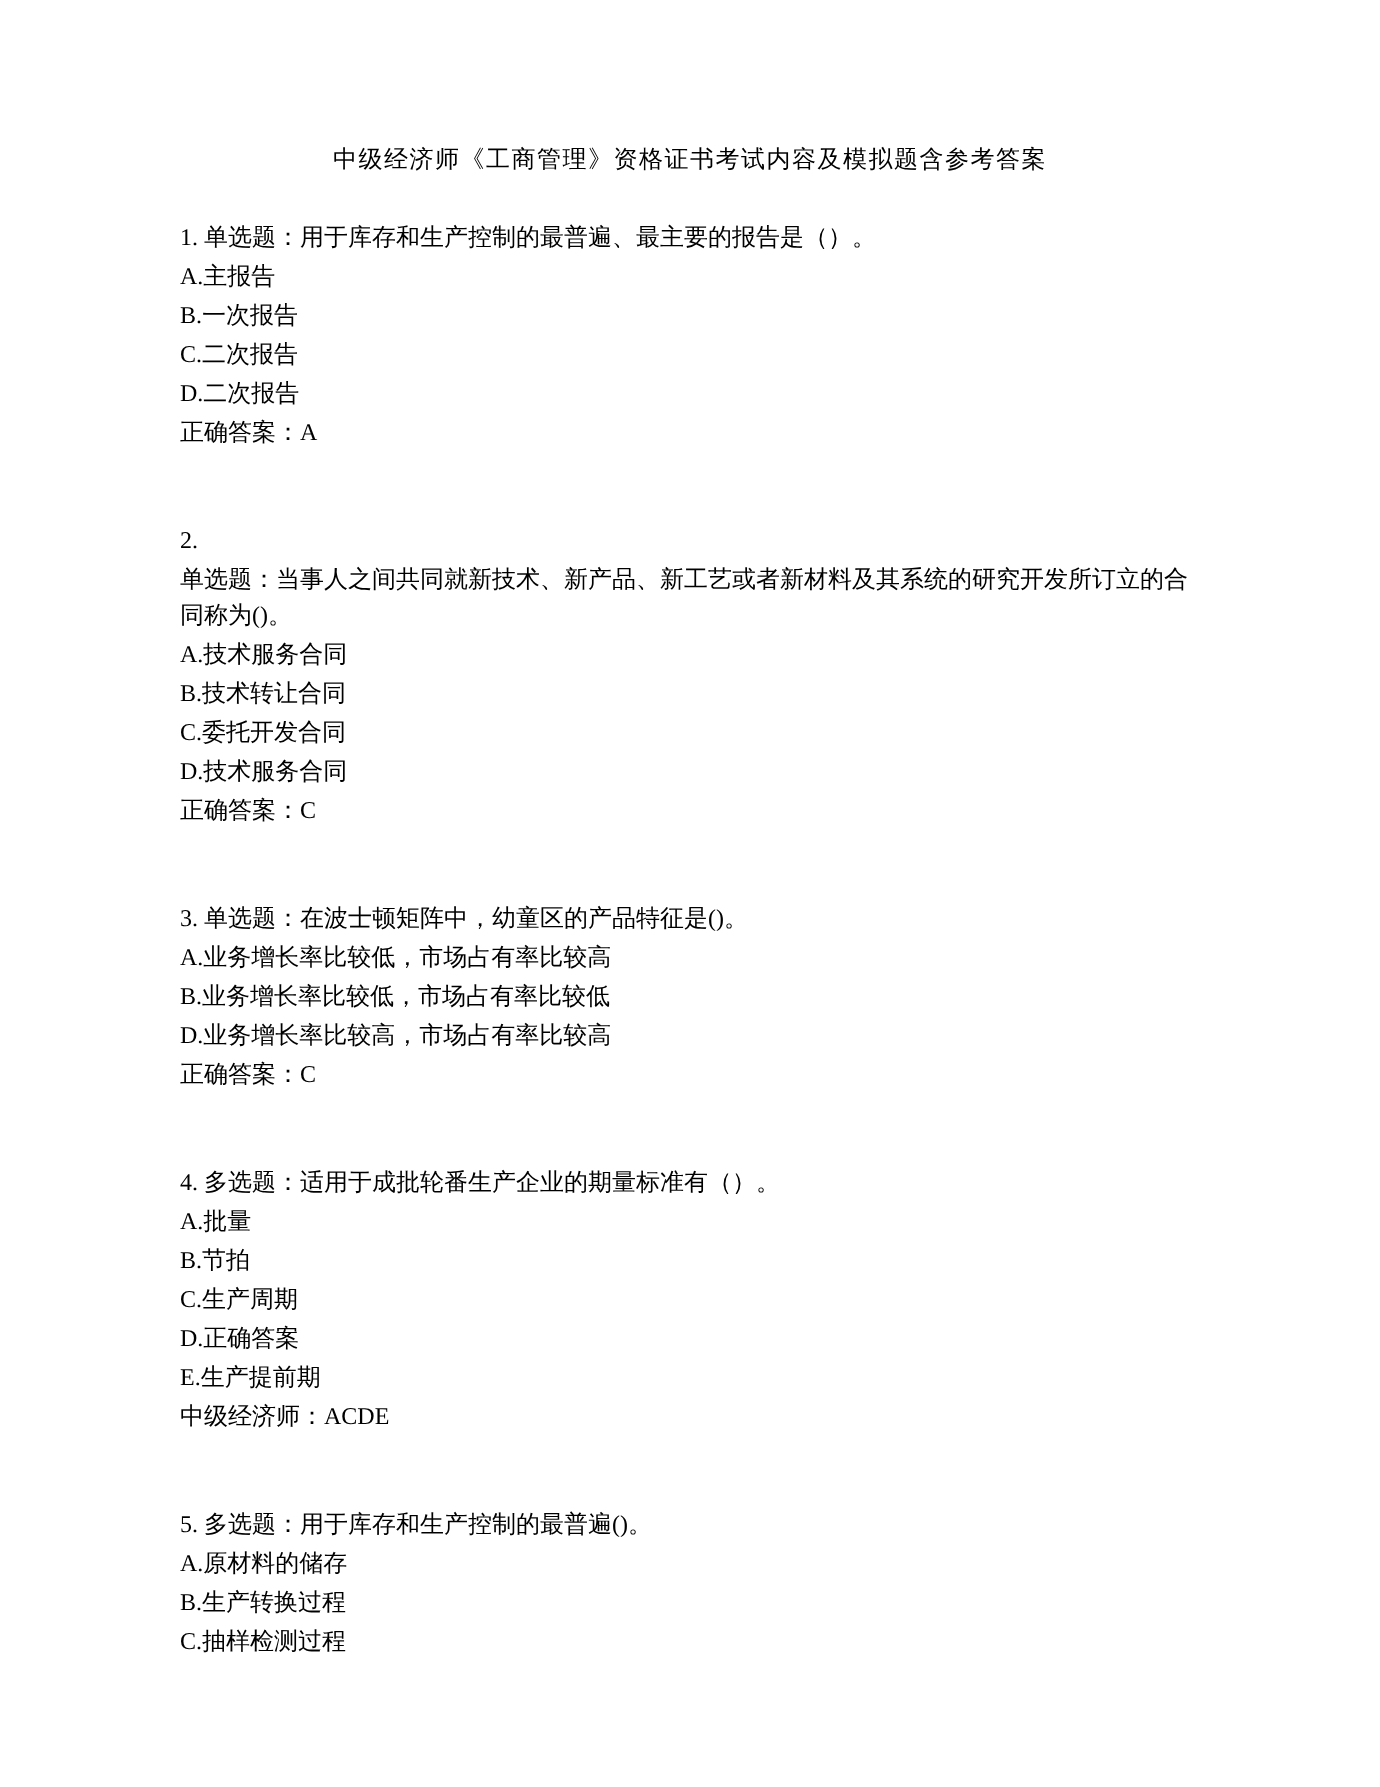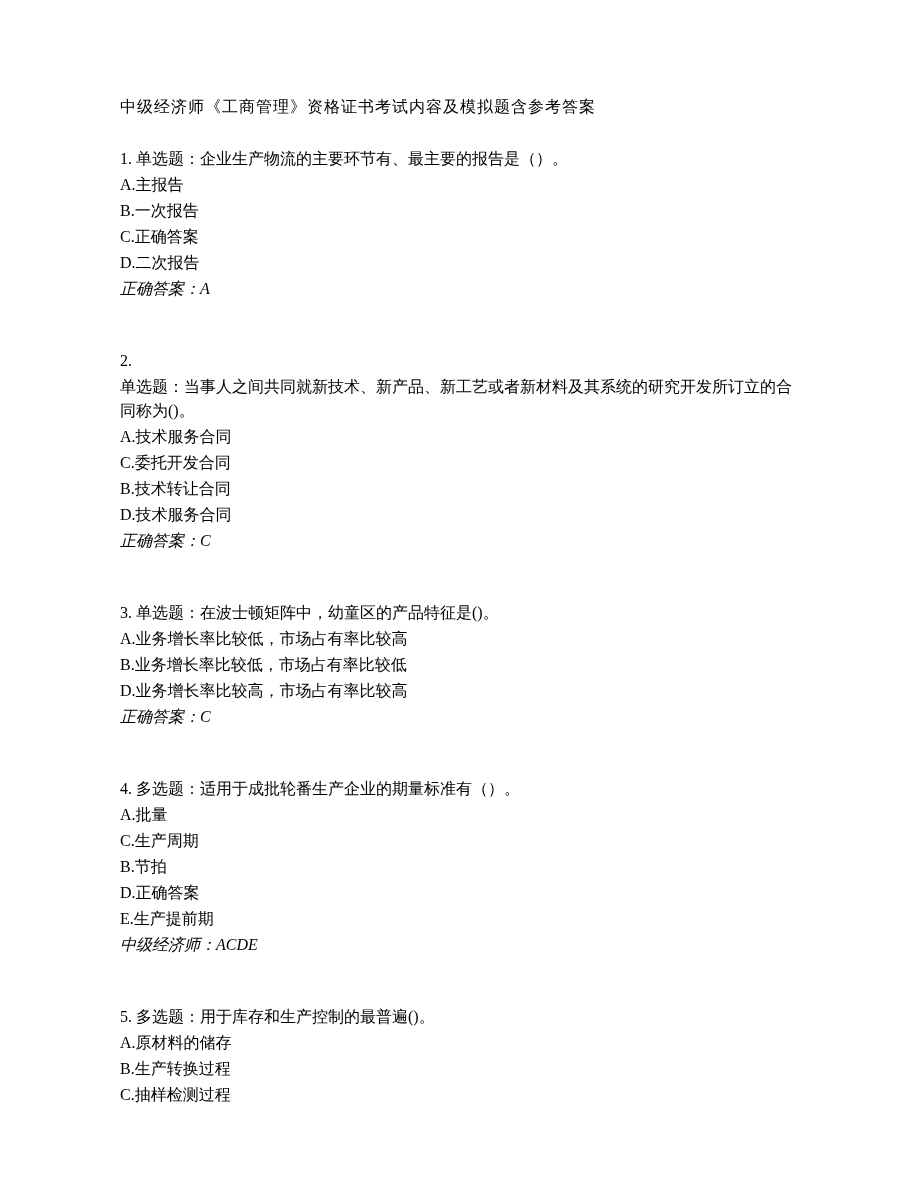--- a/index.html
+++ b/index.html
@@ -11,75 +11,74 @@
       width: 920px;
       height: 1191px;
       background: #ffffff;
       font-family: "SimSun", "宋体", serif;
       font-size: 16px;
       color: #000000;
       padding: 95px 120px 0 120px;
       line-height: 1.5;
     }
     .title {
-      text-align: left;
+      text-align: center;
       font-size: 16px;
       margin-bottom: 28px;
       letter-spacing: 1px;
     }
     .question-block {
       margin-bottom: 48px;
     }
     .question-text {
       margin-bottom: 2px;
     }
     .option {
       margin-bottom: 2px;
     }
     .answer {
-      font-style: italic;
     }
   </style>
 </head>
 <body>
 
 <div class="title">中级经济师《工商管理》资格证书考试内容及模拟题含参考答案</div>
 
 <div class="question-block">
-  <div class="question-text"><span>1. </span><span>单选题：企业生产物流的主要环节有、最主要的报告是（）。</span></div>
+  <div class="question-text"><span>1. </span><span>单选题：用于库存和生产控制的最普遍、最主要的报告是（）。</span></div>
   <div class="option">A.主报告</div>
   <div class="option">B.一次报告</div>
-  <div class="option">C.正确答案</div>
+  <div class="option">C.二次报告</div>
   <div class="option">D.二次报告</div>
   <div class="answer">正确答案：A</div>
 </div>
 
 <div class="question-block">
   <div class="question-text">2.</div>
   <div class="question-text">单选题：当事人之间共同就新技术、新产品、新工艺或者新材料及其系统的研究开发所订立的合同称为()。</div>
   <div class="option">A.技术服务合同</div>
+  <div class="option">B.技术转让合同</div>
   <div class="option">C.委托开发合同</div>
-  <div class="option">B.技术转让合同</div>
   <div class="option">D.技术服务合同</div>
   <div class="answer">正确答案：C</div>
 </div>
 
 <div class="question-block">
   <div class="question-text"><span>3. </span><span>单选题：在波士顿矩阵中，幼童区的产品特征是()。</span></div>
   <div class="option">A.业务增长率比较低，市场占有率比较高</div>
   <div class="option">B.业务增长率比较低，市场占有率比较低</div>
   <div class="option">D.业务增长率比较高，市场占有率比较高</div>
   <div class="answer">正确答案：C</div>
 </div>
 
 <div class="question-block">
   <div class="question-text"><span>4. </span><span>多选题：适用于成批轮番生产企业的期量标准有（）。</span></div>
   <div class="option">A.批量</div>
+  <div class="option">B.节拍</div>
   <div class="option">C.生产周期</div>
-  <div class="option">B.节拍</div>
   <div class="option">D.正确答案</div>
   <div class="option">E.生产提前期</div>
   <div class="answer">中级经济师：ACDE</div>
 </div>
 
 <div class="question-block">
   <div class="question-text"><span>5. </span><span>多选题：用于库存和生产控制的最普遍()。</span></div>
   <div class="option">A.原材料的储存</div>
   <div class="option">B.生产转换过程</div>
   <div class="option">C.抽样检测过程</div>

